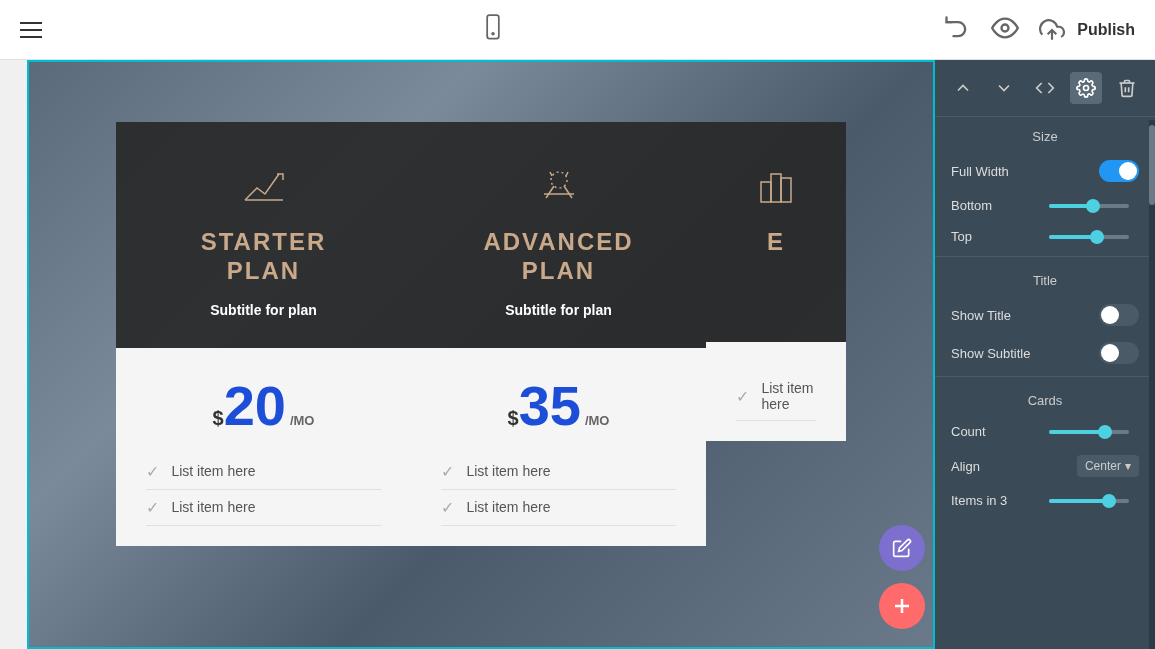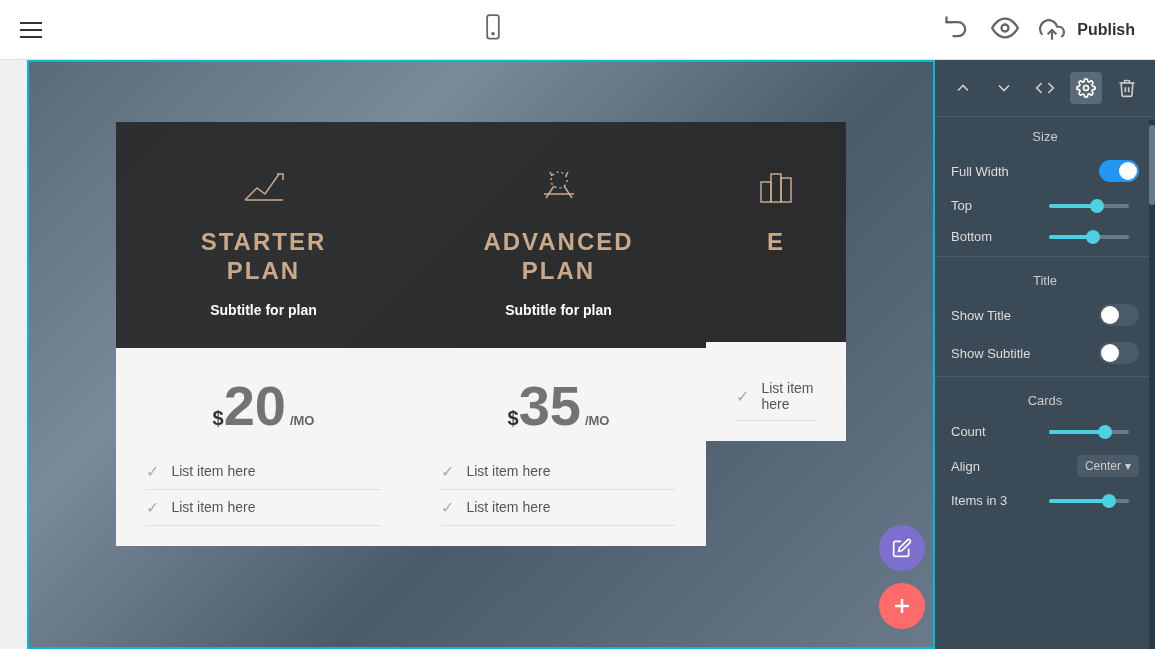--- a/index.html
+++ b/index.html
@@ -133,21 +133,21 @@
 
     .price-dollar {
       font-size: 20px;
       font-weight: 700;
       color: #333;
     }
 
     .price-amount {
       font-size: 56px;
       font-weight: 800;
-      color: #737373;
+      color: #1d4ed8;
       line-height: 1;
     }
 
     .price-period {
       font-size: 13px;
       color: #666;
       margin-left: 4px;
       font-weight: 600;
     }
 
@@ -572,35 +572,35 @@
       <div class="panel-section-title">Size</div>
 
       <div class="panel-row">
         <span class="panel-label">Full Width</span>
         <div class="toggle on">
           <div class="toggle-knob"></div>
         </div>
       </div>
 
       <div class="panel-row">
+        <span class="panel-label">Bottom</span>
+        <div class="slider-container">
+          <div class="slider-track">
+            <div class="slider-fill" style="width:55%"></div>
+            <div class="slider-thumb" style="left:55%"></div>
+          </div>
+        </div>
+      </div>
+
+      <div class="panel-row">
         <span class="panel-label">Top</span>
         <div class="slider-container">
           <div class="slider-track">
             <div class="slider-fill" style="width:60%"></div>
             <div class="slider-thumb" style="left:60%"></div>
-          </div>
-        </div>
-      </div>
-
-      <div class="panel-row">
-        <span class="panel-label">Bottom</span>
-        <div class="slider-container">
-          <div class="slider-track">
-            <div class="slider-fill" style="width:55%"></div>
-            <div class="slider-thumb" style="left:55%"></div>
           </div>
         </div>
       </div>
 
       <div class="panel-divider"></div>
 
       <div class="panel-section-title">Title</div>
 
       <div class="panel-row">
         <span class="panel-label">Show Title</span>

